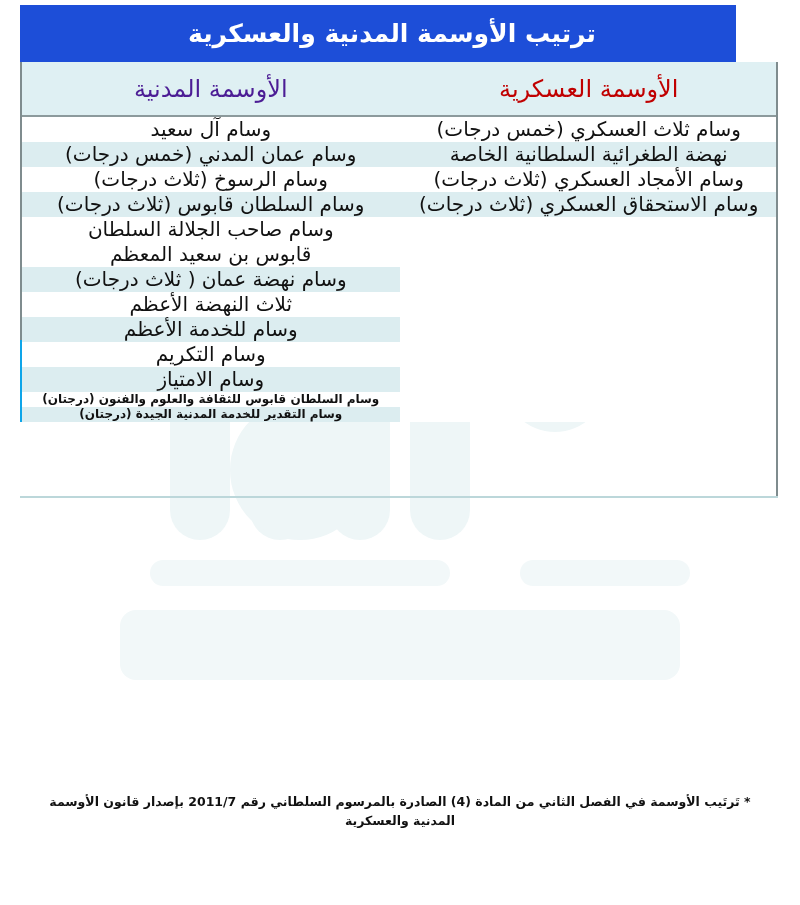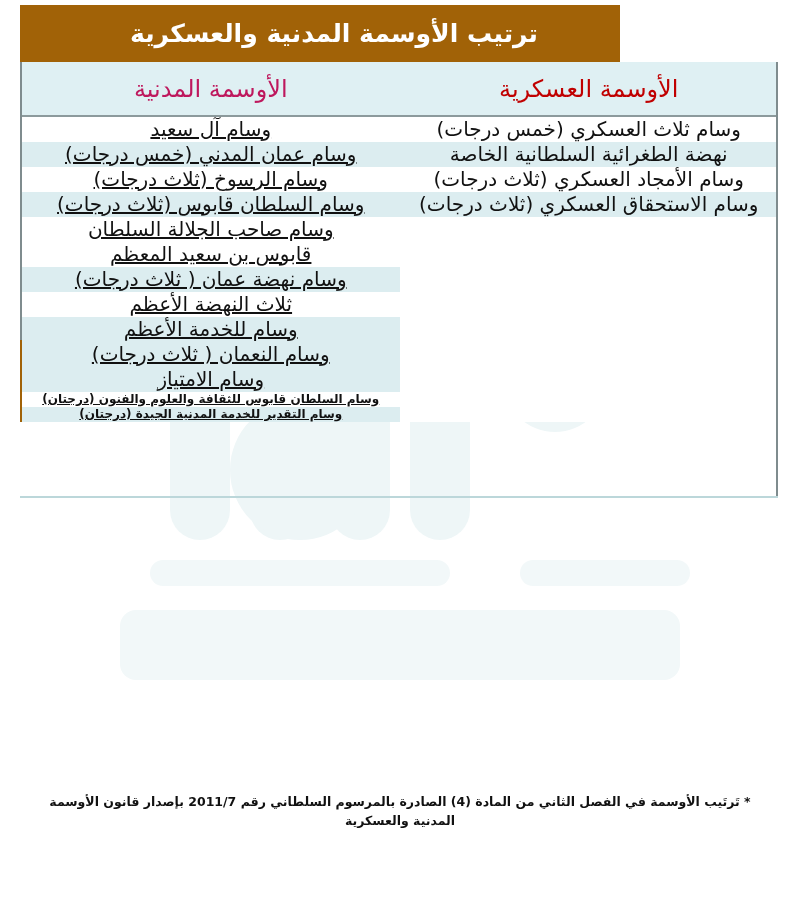--- a/index.html
+++ b/index.html
@@ -32,23 +32,23 @@
     width: 800px;
     height: 905px;
     box-sizing: border-box;
   }
 
   
   #title-band {
     position: absolute;
     left: 20px;
     top: 5px;
-    width: 600px;
+    width: 716px;
     height: 57px;
-    background: #a16207;
+    background: #1d4ed8;
     display: flex;
     align-items: center;
     justify-content: center;
     box-sizing: border-box;
     padding-left: 28px;
   }
   #title-text {
     font-size: 25px;
     font-weight: bold;
     color: #ffffff;
@@ -76,32 +76,32 @@
 
   
   .hdr-cell {
     height: 54px;
     background: #dff0f3;
     text-align: center;
     font-size: 24px;
     font-weight: normal;
     border-bottom: 2px solid #8c9a9c;
   }
-  .hdr-civil   { color: #be185d; border-left: 2px solid #ef4444; }
+  .hdr-civil   { color: #4c1d95; border-left: 2px solid #ef4444; }
   .hdr-military{ color: #c00000; }
 
   
   .cell {
     font-size: 20px;
     line-height: 1.25;
     color: #111111;
     padding: 6px 14px 7px 14px;
     text-align: center;
   }
-  .cell-civil   { border-left: 2px solid #a16207; text-decoration: underline; }
+  .cell-civil   { border-left: 2px solid #0ea5e9; }
   .cell-military{ }
 
   .row-alt .cell { background: #dcedf0; }
   .row-plain .cell { background: #ffffff; }
 
   
   .cell-empty {
     background: #ffffff !important;
     border: none !important;
   }
@@ -232,25 +232,25 @@
         <td class="cell cell-empty"></td>
         <td class="cell cell-civil">ثلاث النهضة الأعظم</td>
       </tr>
 
       <tr class="row-alt">
         <td class="cell cell-empty"></td>
         <td class="cell cell-civil">وسام للخدمة الأعظم</td>
       </tr>
 
 
-      <tr class="row-alt">
-        <td class="cell cell-empty"></td>
-        <td class="cell cell-civil">وسام النعمان ( ثلاث درجات)</td>
-      </tr>
-
+
+      <tr class="row-plain">
+        <td class="cell cell-empty"></td>
+        <td class="cell cell-civil">وسام التكريم</td>
+      </tr>
 
       <tr class="row-alt">
         <td class="cell cell-empty"></td>
         <td class="cell cell-civil">وسام الامتياز</td>
       </tr>
 
       <tr class="row-plain">
         <td class="cell cell-empty"></td>
         <td class="cell cell-civil cell-small">وسام السلطان قابوس للثقافة والعلوم والفنون (درجتان)</td>
       </tr>

